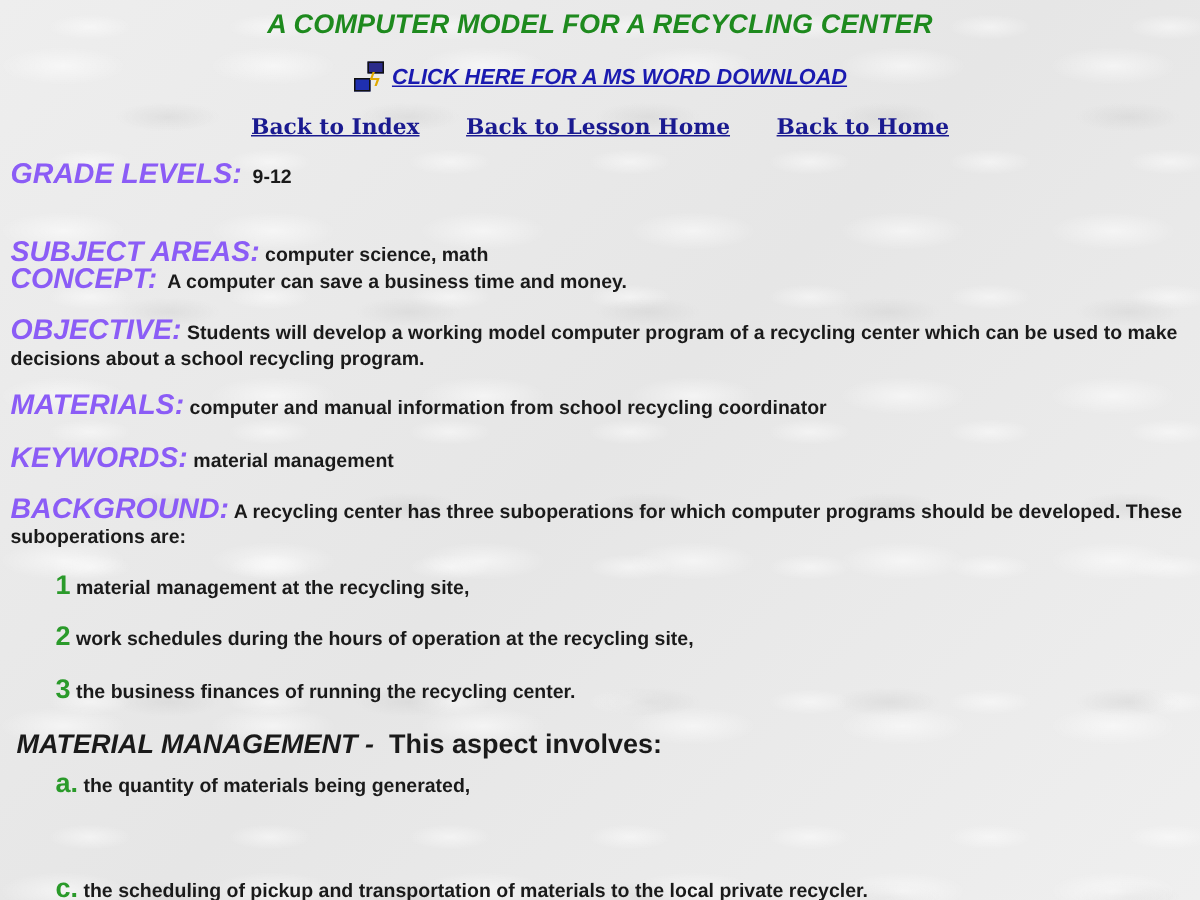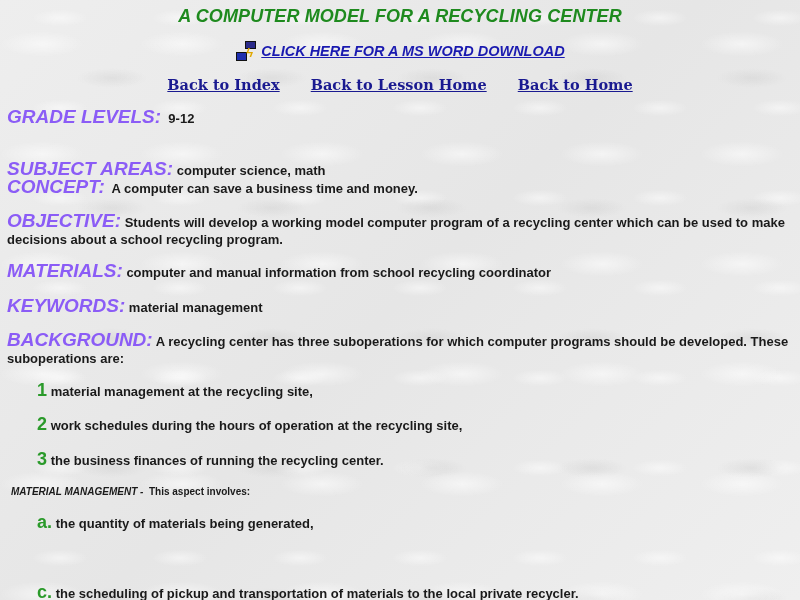--- a/index.html
+++ b/index.html
@@ -110,21 +110,21 @@
     }
     .list-item .num {
       color: #2a9a2a;
       font-size: 18px;
       font-weight: bold;
     }
     .mm-heading {
       position: absolute;
       left: 11px;
       top: 486px;
-      font-size: 10px;
+      font-size: 18px;
       font-weight: bold;
       text-align: right;
     }
     .mm-heading .label {
       font-style: italic;
     }
   </style>
 </head>
 <body>
 

